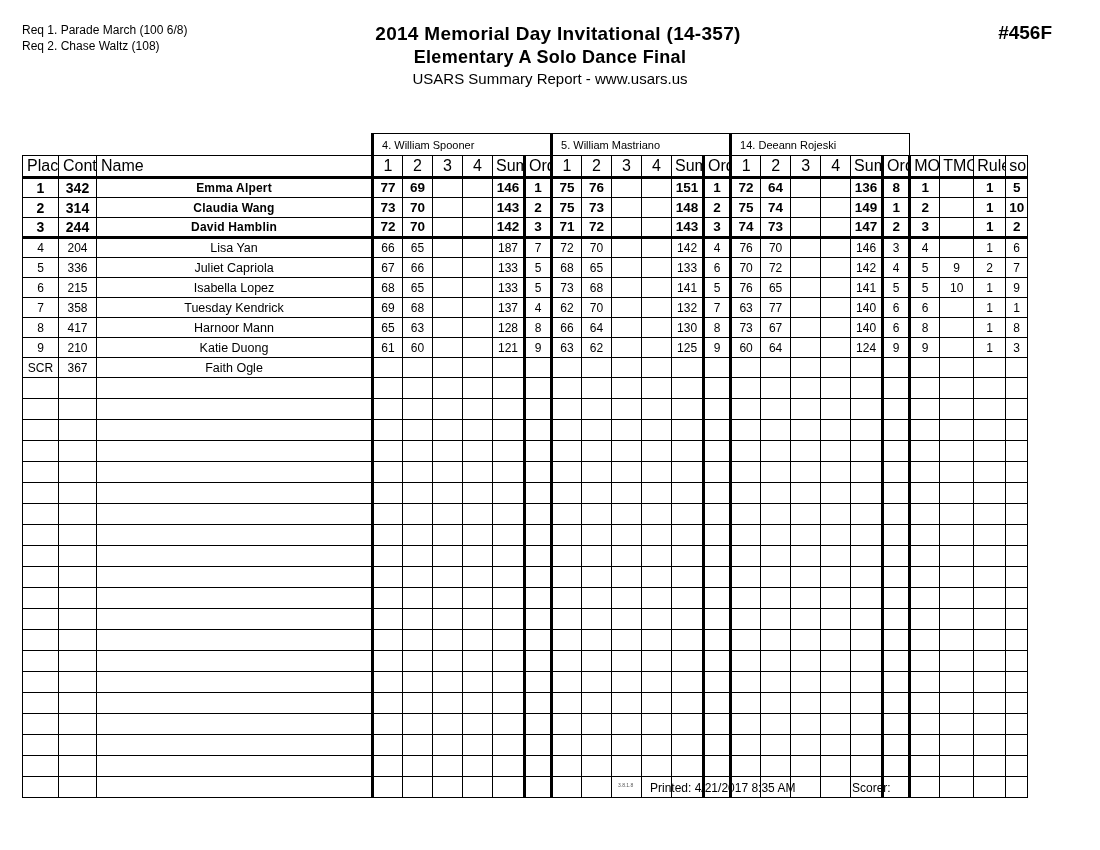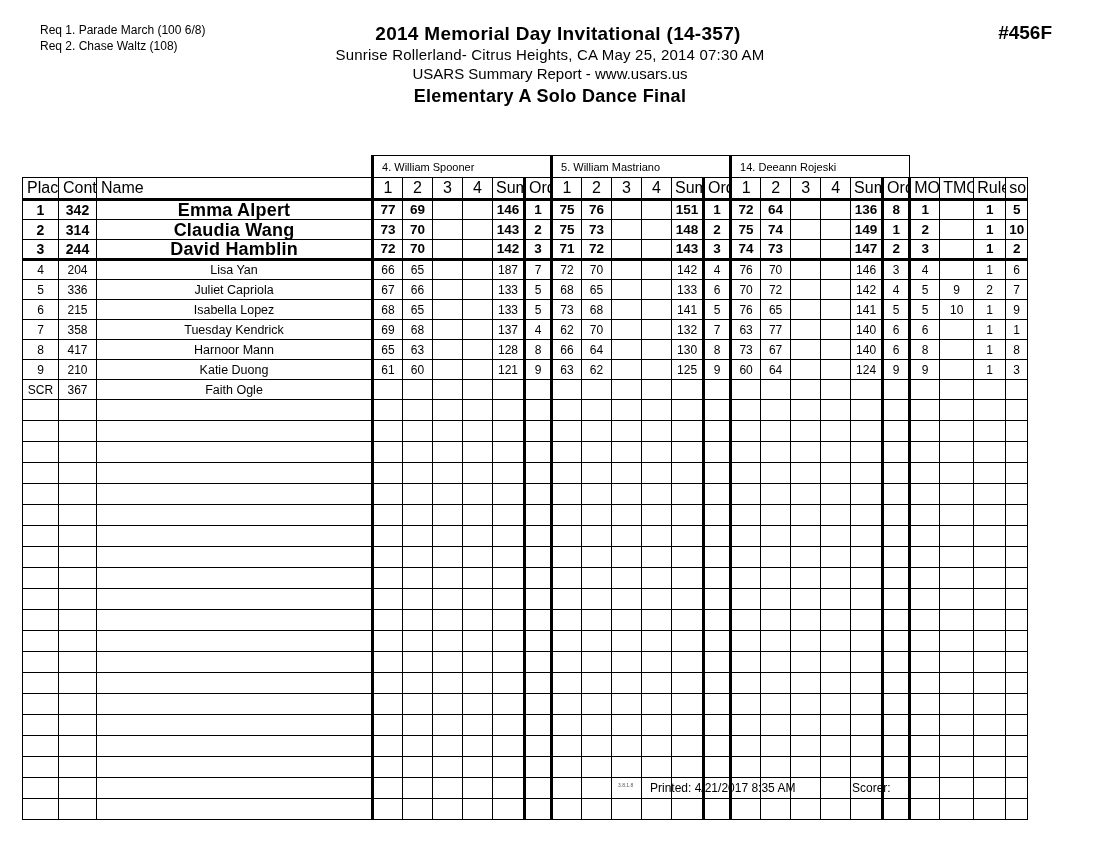--- a/index.html
+++ b/index.html
@@ -12,21 +12,21 @@
     height: 850px;
     font-family: "Liberation Sans", sans-serif;
     color: #000000;
     position: relative;
     overflow: hidden;
   }
 
   
   #req-block {
     position: absolute;
-    left: 40px;
+    left: 22px;
     top: 22px;
     font-size: 12px;
     line-height: 16px;
     white-space: nowrap;
   }
   .req-line { display: block; }
 
   
   #event-code {
     position: absolute;
@@ -72,21 +72,20 @@
   #sheet {
     position: absolute;
     left: 22px;
     top: 133px;
     width: 1013px;
   }
   table.grid {
     border-collapse: collapse;
     table-layout: fixed;
     width: 889px;
-    margin-top: 22px;
   }
   table.grid td, table.grid th {
     border: 1px solid #000;
     font-weight: normal;
     font-size: 12px;
     padding: 0 3px;
     height: 20px;
     line-height: 18px;
     text-align: center;
     vertical-align: middle;
@@ -126,21 +125,21 @@
 
   
   tr.medal td { font-weight: bold; font-size: 13.5px; }
 
   
   td.c-name { text-align: left; padding-left: 6px; }
   td.c-place, td.c-cont { text-align: center; }
   td.c-ord { font-weight: bold; }
 
   tr.data-row td.c-name { font-size: 12.5px; }
-  tr.medal td.c-name { font-size: 18px; letter-spacing: 0.2px; }
+  tr.medal td.c-name { font-size: 12px; letter-spacing: 0.2px; }
   tr.medal td.c-place, tr.medal td.c-cont { font-size: 14px; }
 
   
   tr.blank-row td { height: 21px; }
 
   
   #footer {
     position: absolute;
     left: 22px;
     top: 781px;
@@ -176,23 +175,22 @@
 
 <div id="req-block">
   <span class="req-line">Req  1.  Parade March (100 6/8)</span>
   <span class="req-line">Req  2.  Chase Waltz (108)</span>
 </div>
 
 <div id="event-code">#456F</div>
 
 <div id="titles">
   <div id="title-main">2014  Memorial Day Invitational (14-357)</div>
-  <div id="title-venue">Sunrise Rollerland- Citrus Heights, CA  May 25, 2014  07:30 AM</div>
+  <div id="title-event">Elementary A Solo Dance Final</div>
   <div id="title-report">USARS Summary Report - www.usars.us</div>
-  <div id="title-event">Elementary A Solo Dance Final</div>
 </div>
 
 <div id="sheet">
   <table class="grid">
     <colgroup>
       <col style="width:36px">
       <col style="width:38px">
       <col style="width:276px">
       <col style="width:30px">
         <col style="width:30px">

